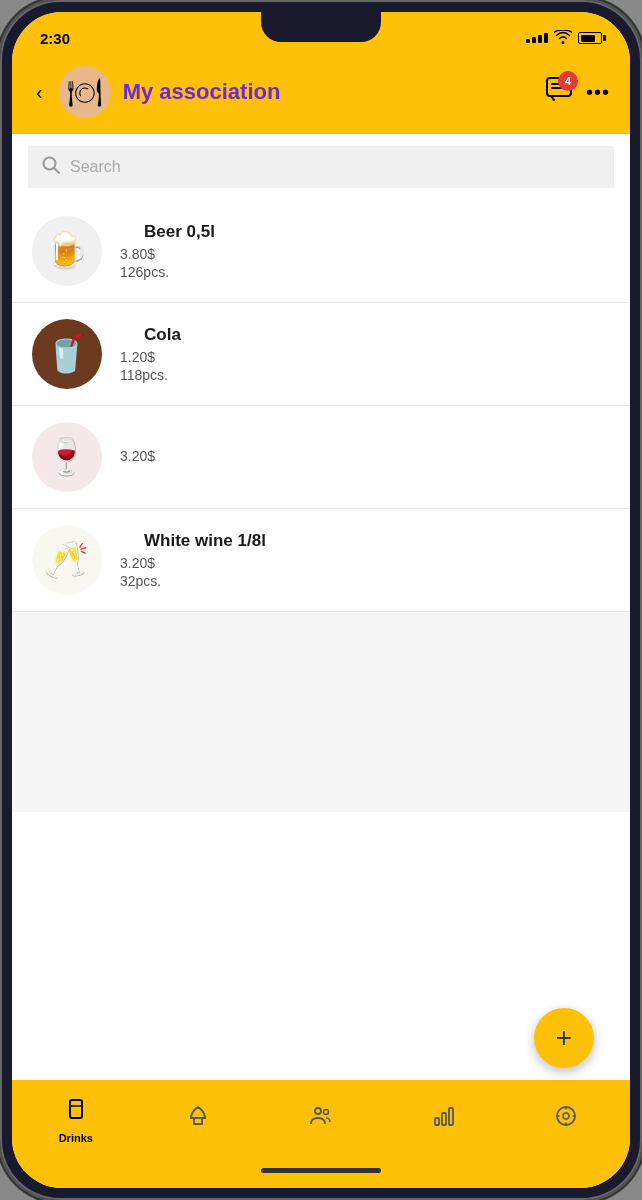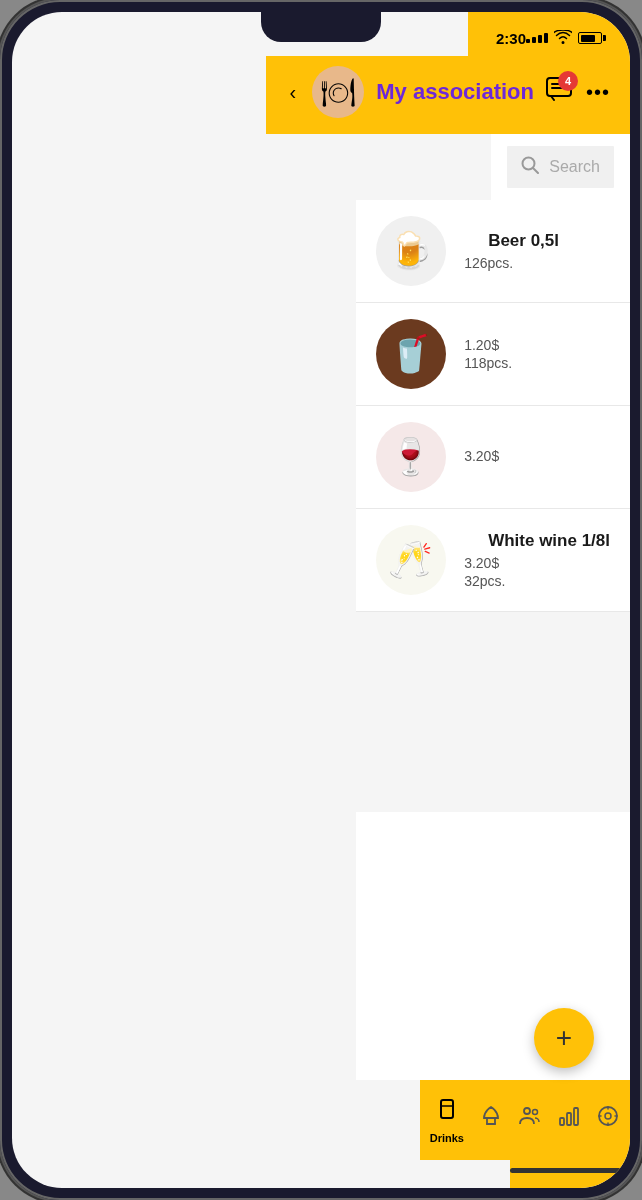--- a/index.html
+++ b/index.html
@@ -38,21 +38,20 @@
       position: absolute;
       top: 12px;
       left: 12px;
       right: 12px;
       bottom: 12px;
       background: #f5f5f5;
       border-radius: 50px;
       overflow: hidden;
       display: flex;
       flex-direction: column;
-      align-items: flex-end;
     }
 
     
     .status-bar {
       background: #FFC107;
       display: flex;
       justify-content: space-between;
       align-items: center;
       padding: 12px 28px 4px;
       height: 44px;
@@ -439,26 +438,28 @@
         <span class="search-input-display">Search</span>
       </div>
     </div>
 
     <div class="items-list">
 
     <div class="list-item">
           <div class="item-image" style="background: rgb(240, 240, 240);">🍺</div>
           <div class="item-details">
             <div class="item-name">Beer 0,5l</div>
+            <div class="item-price">3.80$</div>
             <div class="item-qty">126pcs.</div>
           </div>
         </div>
         <div class="list-item">
           <div class="item-image" style="background: rgb(107, 58, 31);">🥤</div>
           <div class="item-details">
+            <div class="item-name">Cola</div>
             <div class="item-price">1.20$</div>
             <div class="item-qty">118pcs.</div>
           </div>
         </div>
         <div class="list-item">
           <div class="item-image" style="background: rgb(245, 232, 232);">🍷</div>
           <div class="item-details">
             <div class="item-price">3.20$</div>
           </div>
         </div>

